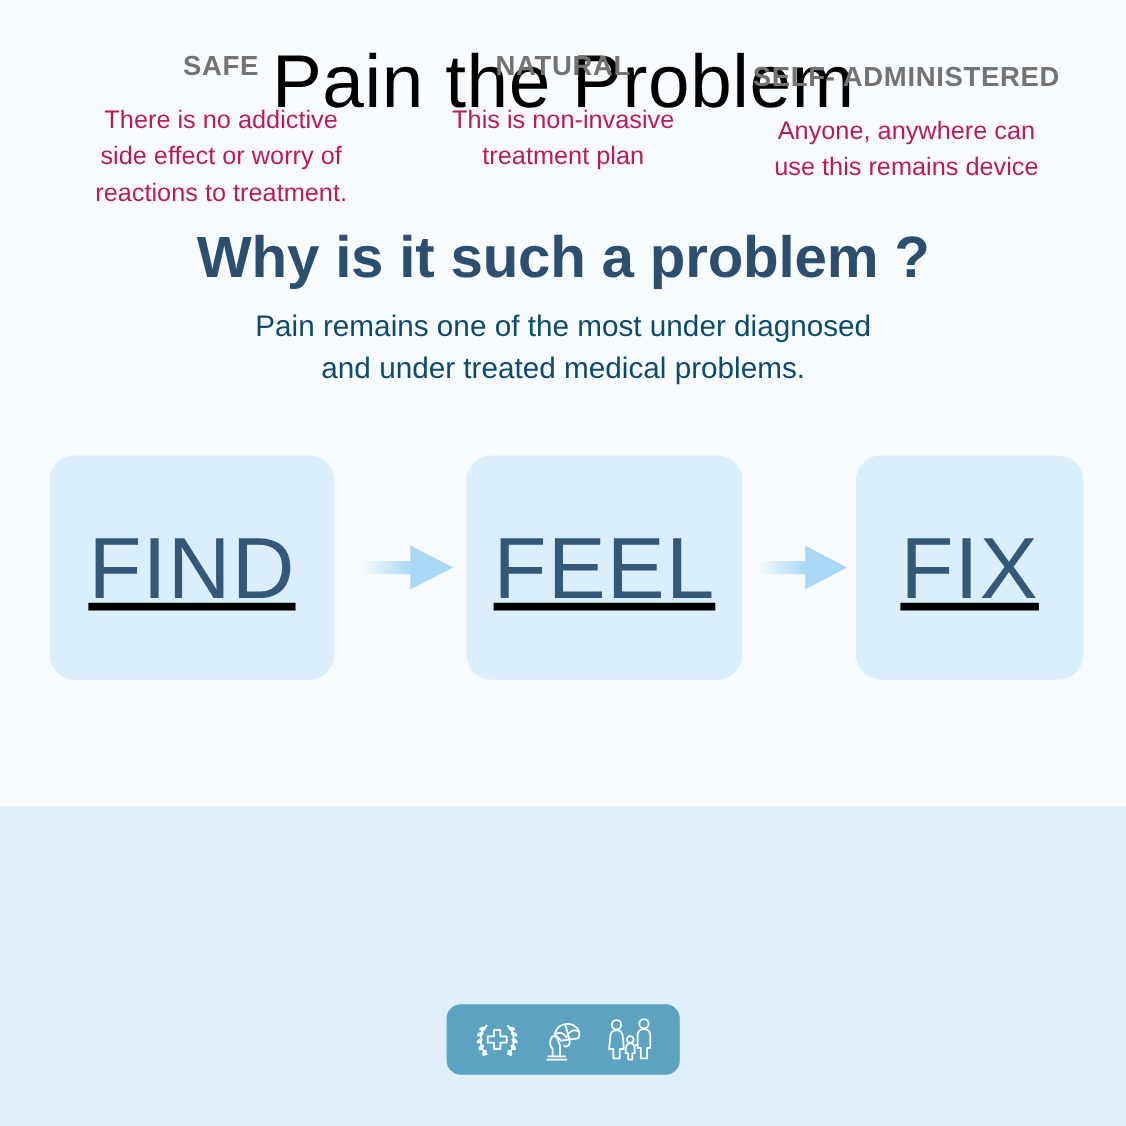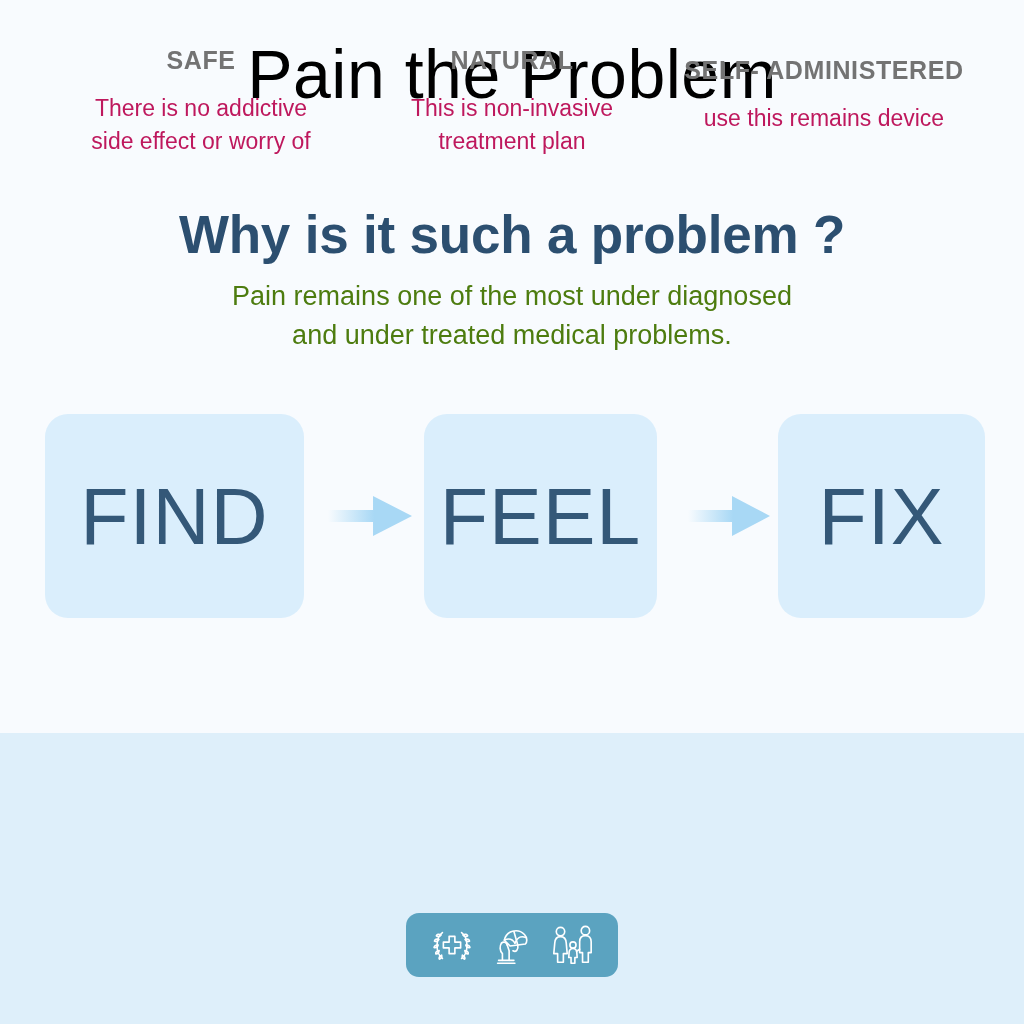--- a/index.html
+++ b/index.html
@@ -59,21 +59,21 @@
   }
 
   .section-sub {
     position: absolute;
     left: 0;
     top: 277px;
     width: 1024px;
     text-align: center;
     font-size: 27px;
     font-weight: 400;
-    color: #4d7c0f;
+    color: #0c4a6e;
     line-height: 1.45;
   }
   .section-sub .line {
     display: block;
   }
 
   
   .steps-row {
     position: absolute;
     left: 45px;
@@ -84,32 +84,33 @@
 
   .step-card {
     position: absolute;
     top: 0;
     height: 204px;
     background: #daeefc;
     border-radius: 23px;
     display: flex;
     align-items: center;
     justify-content: center;
+    text-decoration: underline;
   }
   .step-card .step-label {
     font-size: 79px;
     font-weight: 500;
     letter-spacing: 1px;
     color: #345878;
     line-height: 1;
     display: block;
   }
 
   #card-find { left: 0px;   width: 259px; }
-  #card-feel { left: 379px; width: 233px; }
+  #card-feel { left: 379px; width: 251px; }
   #card-fix  { left: 733px; width: 207px; }
 
   .step-arrow {
     position: absolute;
     top: 78px;
     height: 48px;
   }
   #arrow-1 { left: 283px; width: 84px; }
   #arrow-2 { left: 643px; width: 82px; }
   .step-arrow svg { display: block; width: 100%; height: 100%; }
@@ -231,34 +232,36 @@
     </div>
   </div>
 
   <div class="bottom-section"></div>
 
   <div class="benefit" id="benefit-safe">
     <span class="benefit-title">SAFE</span>
     <span class="benefit-body">
       <span class="line">There is no addictive</span>
       <span class="line">side effect or worry of</span>
+      <span class="line">reactions to treatment.</span>
     </span>
   </div>
 
   <div class="benefit" id="benefit-natural">
     <span class="benefit-title">NATURAL</span>
     <span class="benefit-body">
       <span class="line">This is non-invasive</span>
       <span class="line">treatment plan</span>
     </span>
   </div>
 
   <div class="benefit" id="benefit-self">
     <span class="benefit-title">SELF- ADMINISTERED</span>
     <span class="benefit-body">
+      <span class="line">Anyone, anywhere can</span>
       <span class="line">use this remains device</span>
     </span>
   </div>
 
   <div class="icon-badge">
 
     <span class="badge-icon">
       <svg viewBox="0 0 48 48" xmlns="http://www.w3.org/2000/svg" fill="none" stroke="#ffffff" stroke-width="1.7" stroke-linecap="round" stroke-linejoin="round">
 
         <path d="M21,15 L27,15 L27,21 L33,21 L33,27 L27,27 L27,33 L21,33 L21,27 L15,27 L15,21 L21,21 Z"></path>

